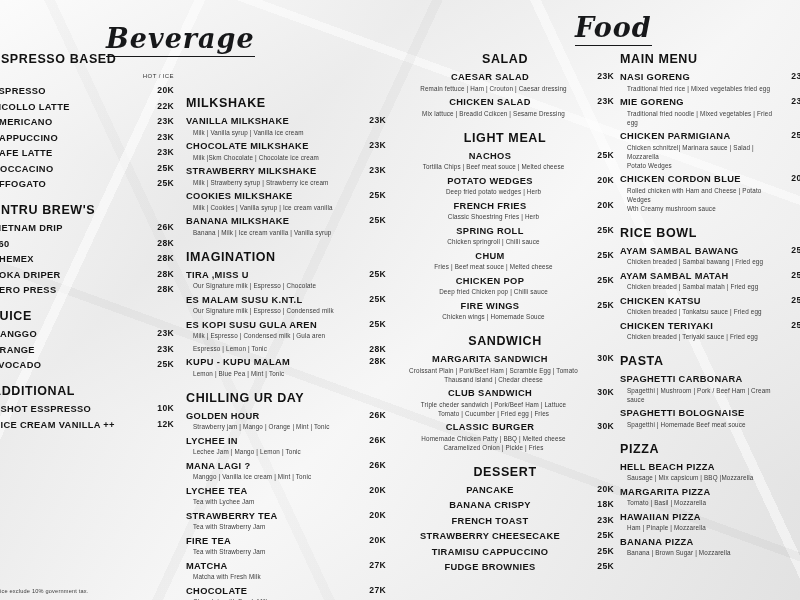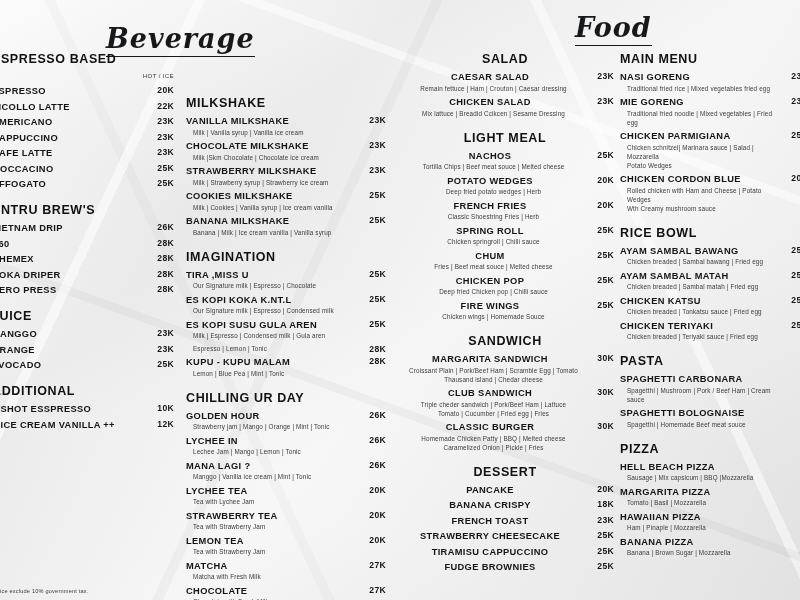--- a/index.html
+++ b/index.html
@@ -212,21 +212,21 @@
         <div class="idesc ind">Banana | Milk | Ice cream vanilla | Vanilla syrup</div>
         <div class="price">25K</div>
       </div>
       <div class="sec sp">IMAGINATION</div>
       <div class="item">
         <div class="iname">TIRA ,MISS U</div>
         <div class="idesc ind">Our Signature milk | Espresso | Chocolate</div>
         <div class="price">25K</div>
       </div>
       <div class="item">
-        <div class="iname">ES KOPI KOKA K.NT.L</div>
+        <div class="iname">ES MALAM SUSU K.NT.L</div>
         <div class="idesc ind">Our Signature milk | Espresso | Condensed milk</div>
         <div class="price">25K</div>
       </div>
       <div class="item">
         <div class="iname">ES KOPI SUSU GULA AREN</div>
         <div class="idesc ind">Milk | Espresso | Condensed milk | Gula aren</div>
         <div class="price">25K</div>
       </div>
       <div class="item">
         <div class="idesc ind">Espresso | Lemon | Tonic</div>
@@ -257,21 +257,21 @@
         <div class="iname">LYCHEE TEA</div>
         <div class="idesc ind">Tea with Lychee Jam</div>
         <div class="price">20K</div>
       </div>
       <div class="item">
         <div class="iname">STRAWBERRY TEA</div>
         <div class="idesc ind">Tea with Strawberry Jam</div>
         <div class="price">20K</div>
       </div>
       <div class="item">
-        <div class="iname">LEMON TEA</div>
+        <div class="iname">FIRE TEA</div>
         <div class="idesc ind">Tea with Strawberry Jam</div>
         <div class="price">20K</div>
       </div>
       <div class="item">
         <div class="iname">MATCHA</div>
         <div class="idesc ind">Matcha with Fresh Milk</div>
         <div class="price">27K</div>
       </div>
       <div class="item">
         <div class="iname">CHOCOLATE</div>

